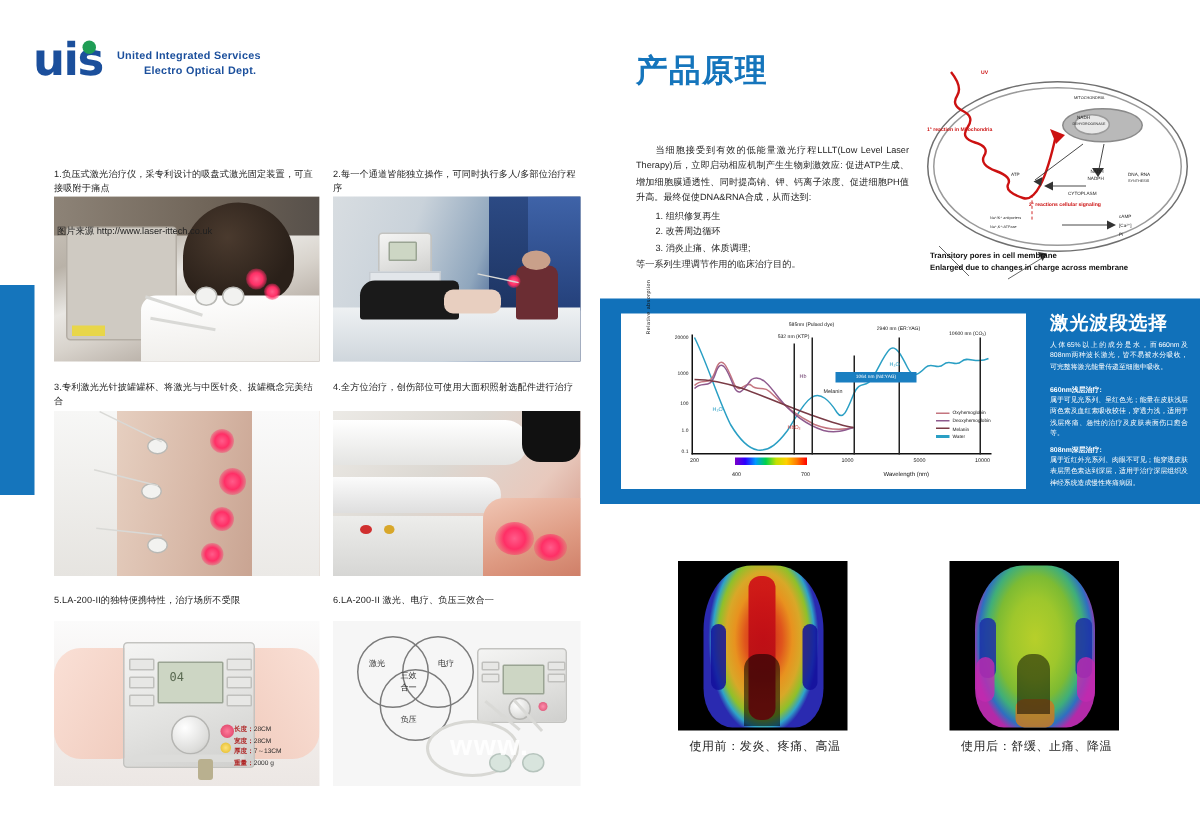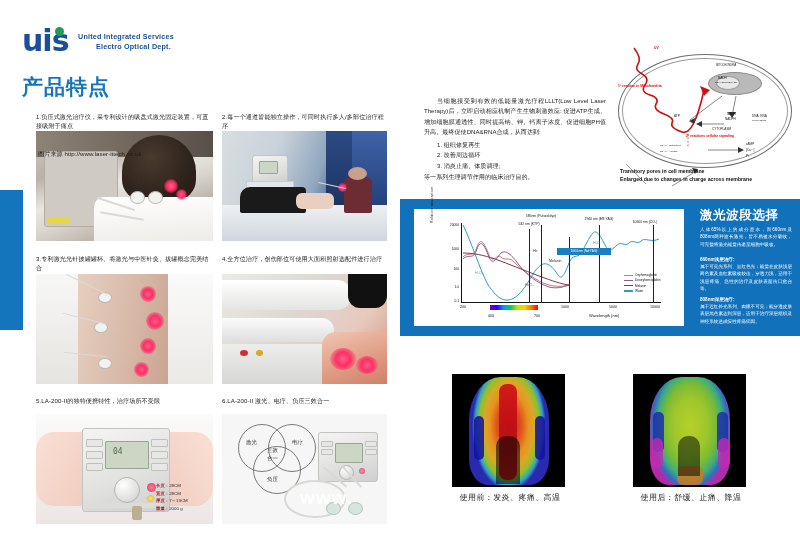--- a/index.html
+++ b/index.html
@@ -123,21 +123,20 @@
 
 <div id="page">
 
   <div id="logo">
     <span class="mark">uis</span>
     <span class="dot"></span>
     <span class="lt1">United Integrated Services</span>
     <span class="lt2">Electro Optical Dept.</span>
   </div>
 
-  <h1 class="sec" style="left:22px;top:73px;">产品特点</h1>
 
   <div class="abs" id="accent-bar"></div>
 
   <div class="cap" style="left:36px;top:112px;width:178px;">1.负压式激光治疗仪，采专利设计的吸盘式激光固定装置，可直接吸附于痛点</div>
   <div class="photo ph-neck" style="left:36px;top:131px;width:177px;height:110px;">
     <div class="abs" style="left:0;top:0;width:100%;height:26px;background:linear-gradient(90deg,#8d8377,#6f6458 60%,#57504a);"></div>
     <div class="abs" style="left:8px;top:20px;width:72px;height:74px;background:#cfcac2;border:.5px solid #b3ada4;border-radius:3px;"></div>
     <div class="abs" style="left:86px;top:4px;width:74px;height:66px;background:radial-gradient(ellipse at 40% 35%,#4a3a2e,#2a2019 70%);border-radius:38px 38px 22px 22px;"></div>
     <div class="abs" style="left:58px;top:66px;width:120px;height:48px;background:linear-gradient(175deg,#ffffff,#eceae6);border-radius:10px 0 0 0;"></div>
     <div class="probe" style="left:94px;top:60px;width:13px;height:11px;border-radius:50%;"></div>
@@ -244,20 +243,21 @@
     </div>
     <div class="abs" style="left:62px;top:66px;width:58px;height:34px;border:2.2px solid #d8d8d4;border-radius:50%;"></div>
     <div class="wire" style="left:98px;top:62px;width:30px;height:2px;transform:rotate(40deg);"></div>
     <div class="wire" style="left:116px;top:62px;width:28px;height:2px;transform:rotate(48deg);"></div>
     <div class="abs" style="left:104px;top:88px;width:13px;height:11px;background:#d8e4dd;border-radius:50%;border:.5px solid #b6c4bd;"></div>
     <div class="abs" style="left:126px;top:88px;width:13px;height:11px;background:#d8e4dd;border-radius:50%;border:.5px solid #b6c4bd;"></div>
   </div>
 
   <div id="wm">www.</div>
 
+  <h1 class="sec" style="left:424px;top:33px;">产品原理</h1>
 
   <div id="principle-body">
     <span class="ind">当细胞接受到有效的低能量激光疗程LLLT(Low Level Laser Therapy)后，立即启动相应机制产生生物刺激效应: 促进ATP生成、增加细胞膜通透性、同时提高钠、钾、钙离子浓度、促进细胞PH值升高。最终促使DNA&amp;RNA合成，从而达到:</span>
     <ol style="list-style:none;">
       <li>1. 组织修复再生</li>
       <li>2. 改善周边循环</li>
       <li>3. 消炎止痛、体质调理;</li>
     </ol>
     <span class="tail">等一系列生理调节作用的临床治疗目的。</span>
   </div>

